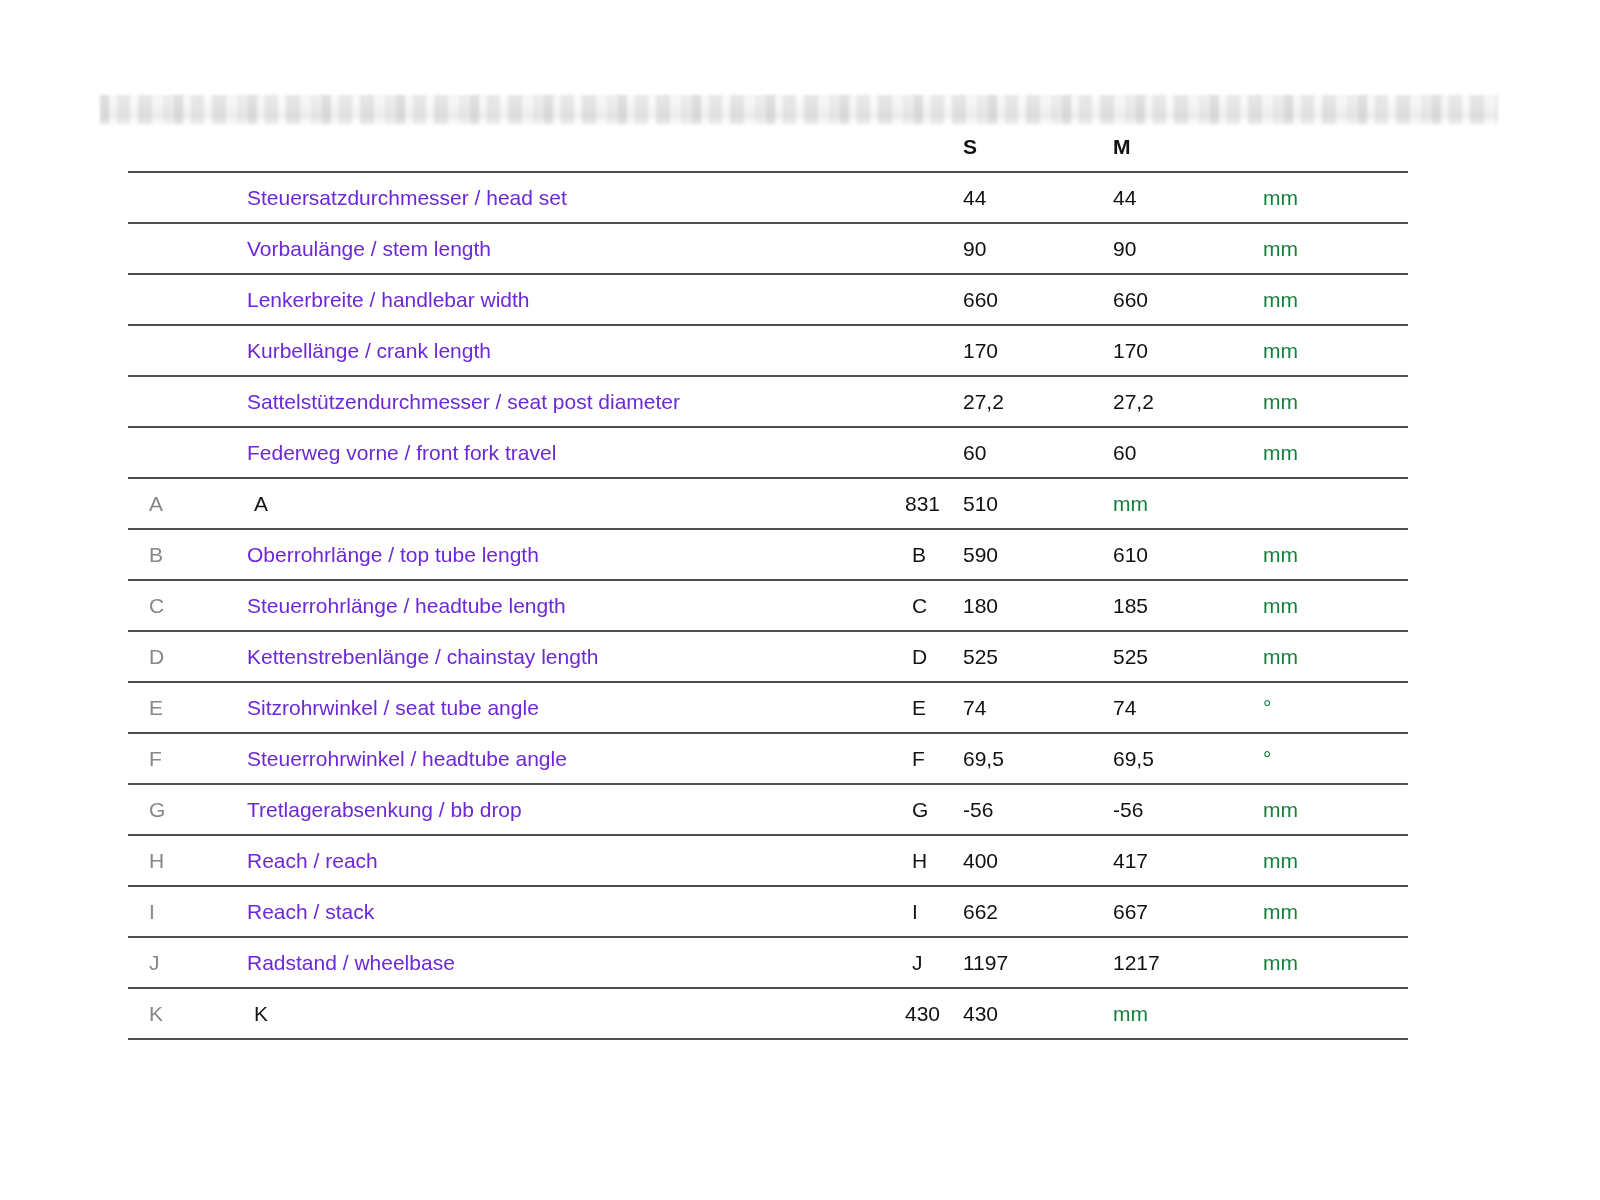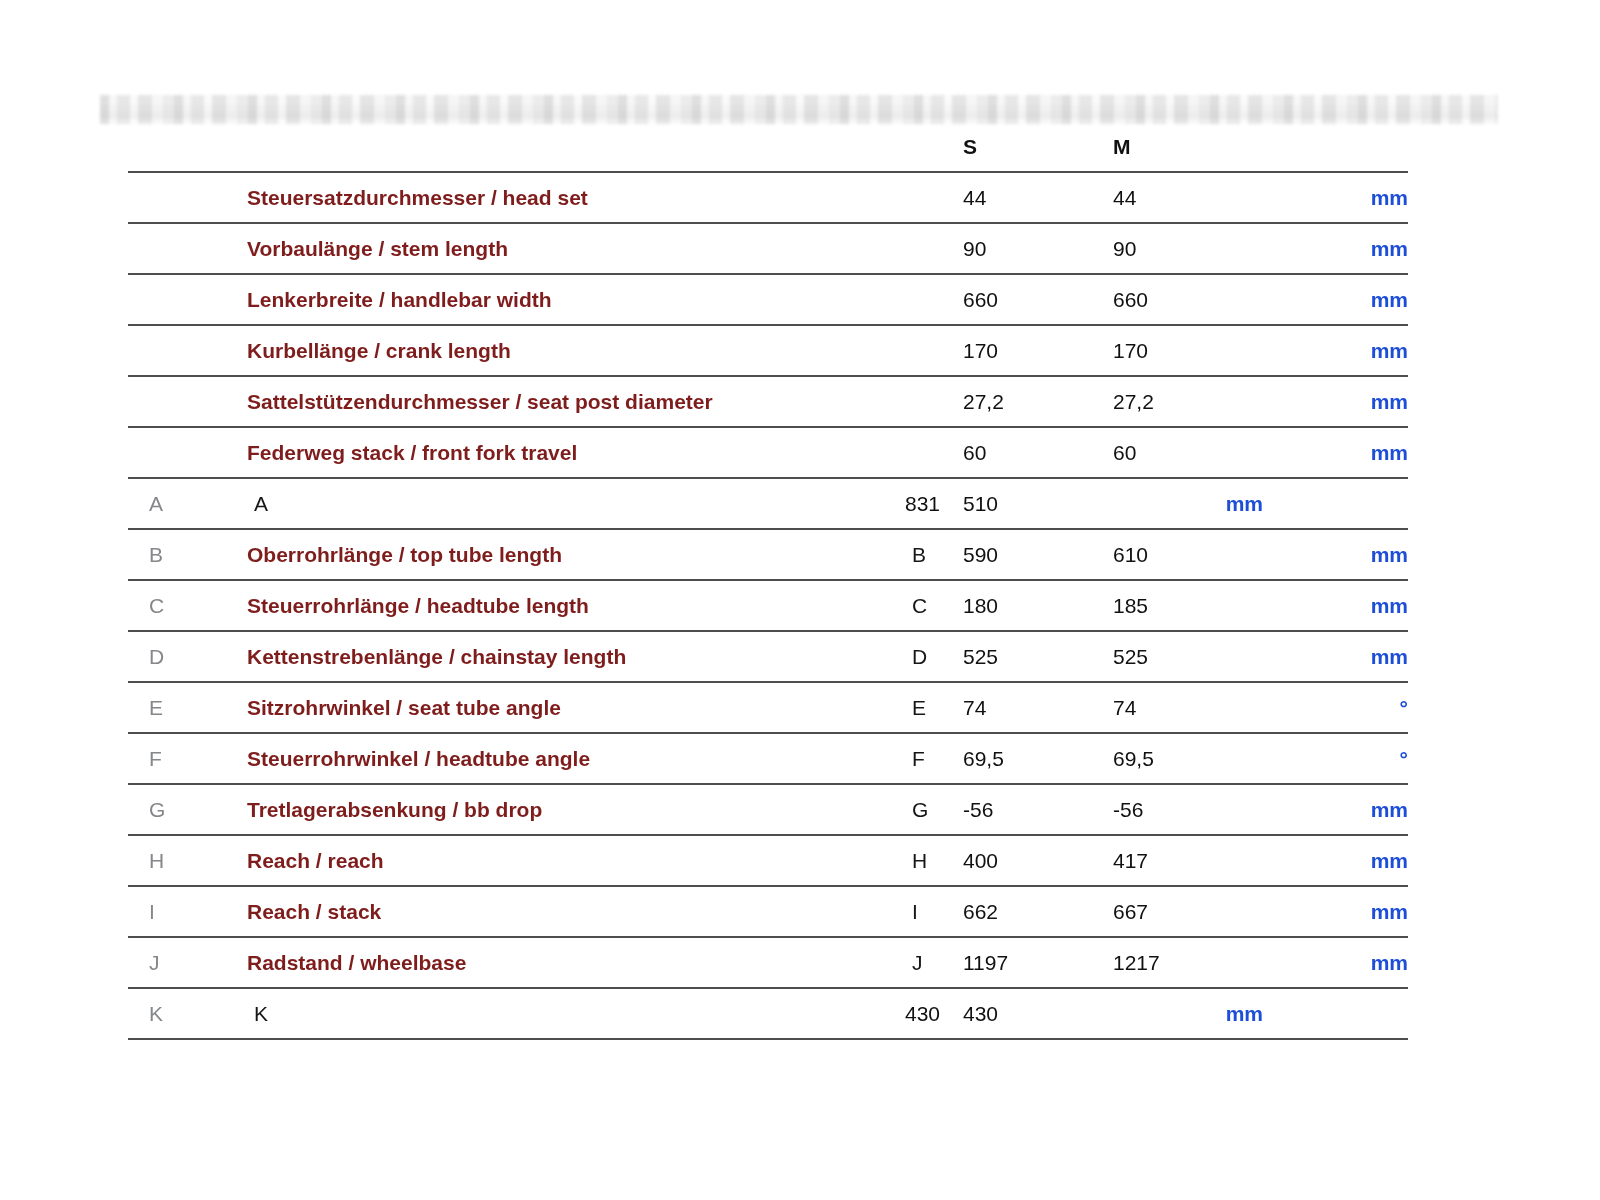--- a/index.html
+++ b/index.html
@@ -46,24 +46,24 @@
   }
   .row {
     display: grid;
     grid-template-columns: 119px 658px 58px 150px 150px 145px;
     align-items: center;
     height: 49px;
     border-bottom: 2px solid #4e4e4e;
   }
   .c { white-space: nowrap; overflow: visible; }
   .ref  { color: #85878a; padding-left: 21px; }
-  .label{ color: #7f1d1d; font-weight: bold; }
+  .label{ color: #6d28d9; }
   .ref2 { padding-left: 7px; }
   .val  { font-weight: normal; color: #111111; }
-  .unit { font-weight: bold; color: #1d4ed8; text-align: right; }
+  .unit { font-weight: normal; color: #15803d; }
   .header-row .val { font-weight: bold; }
 </style>
 </head>
 <body>
 
 <div class="page">
 
   <div class="blur-band"></div>
 
   <div class="spec-table">
@@ -117,21 +117,21 @@
       <span class="c ref"></span>
       <span class="c label">Sattelstützendurchmesser / seat post diameter</span>
       <span class="c ref2"></span>
       <span class="c val">27,2</span>
       <span class="c val">27,2</span>
       <span class="c unit">mm</span>
     </div>
 
     <div class="row">
       <span class="c ref"></span>
-      <span class="c label">Federweg stack / front fork travel</span>
+      <span class="c label">Federweg vorne / front fork travel</span>
       <span class="c ref2"></span>
       <span class="c val">60</span>
       <span class="c val">60</span>
       <span class="c unit">mm</span>
     </div>
 
     <div class="row">
       <span class="c ref">A</span>
       <span class="c ref2">A</span>
       <span class="c val">831</span>

